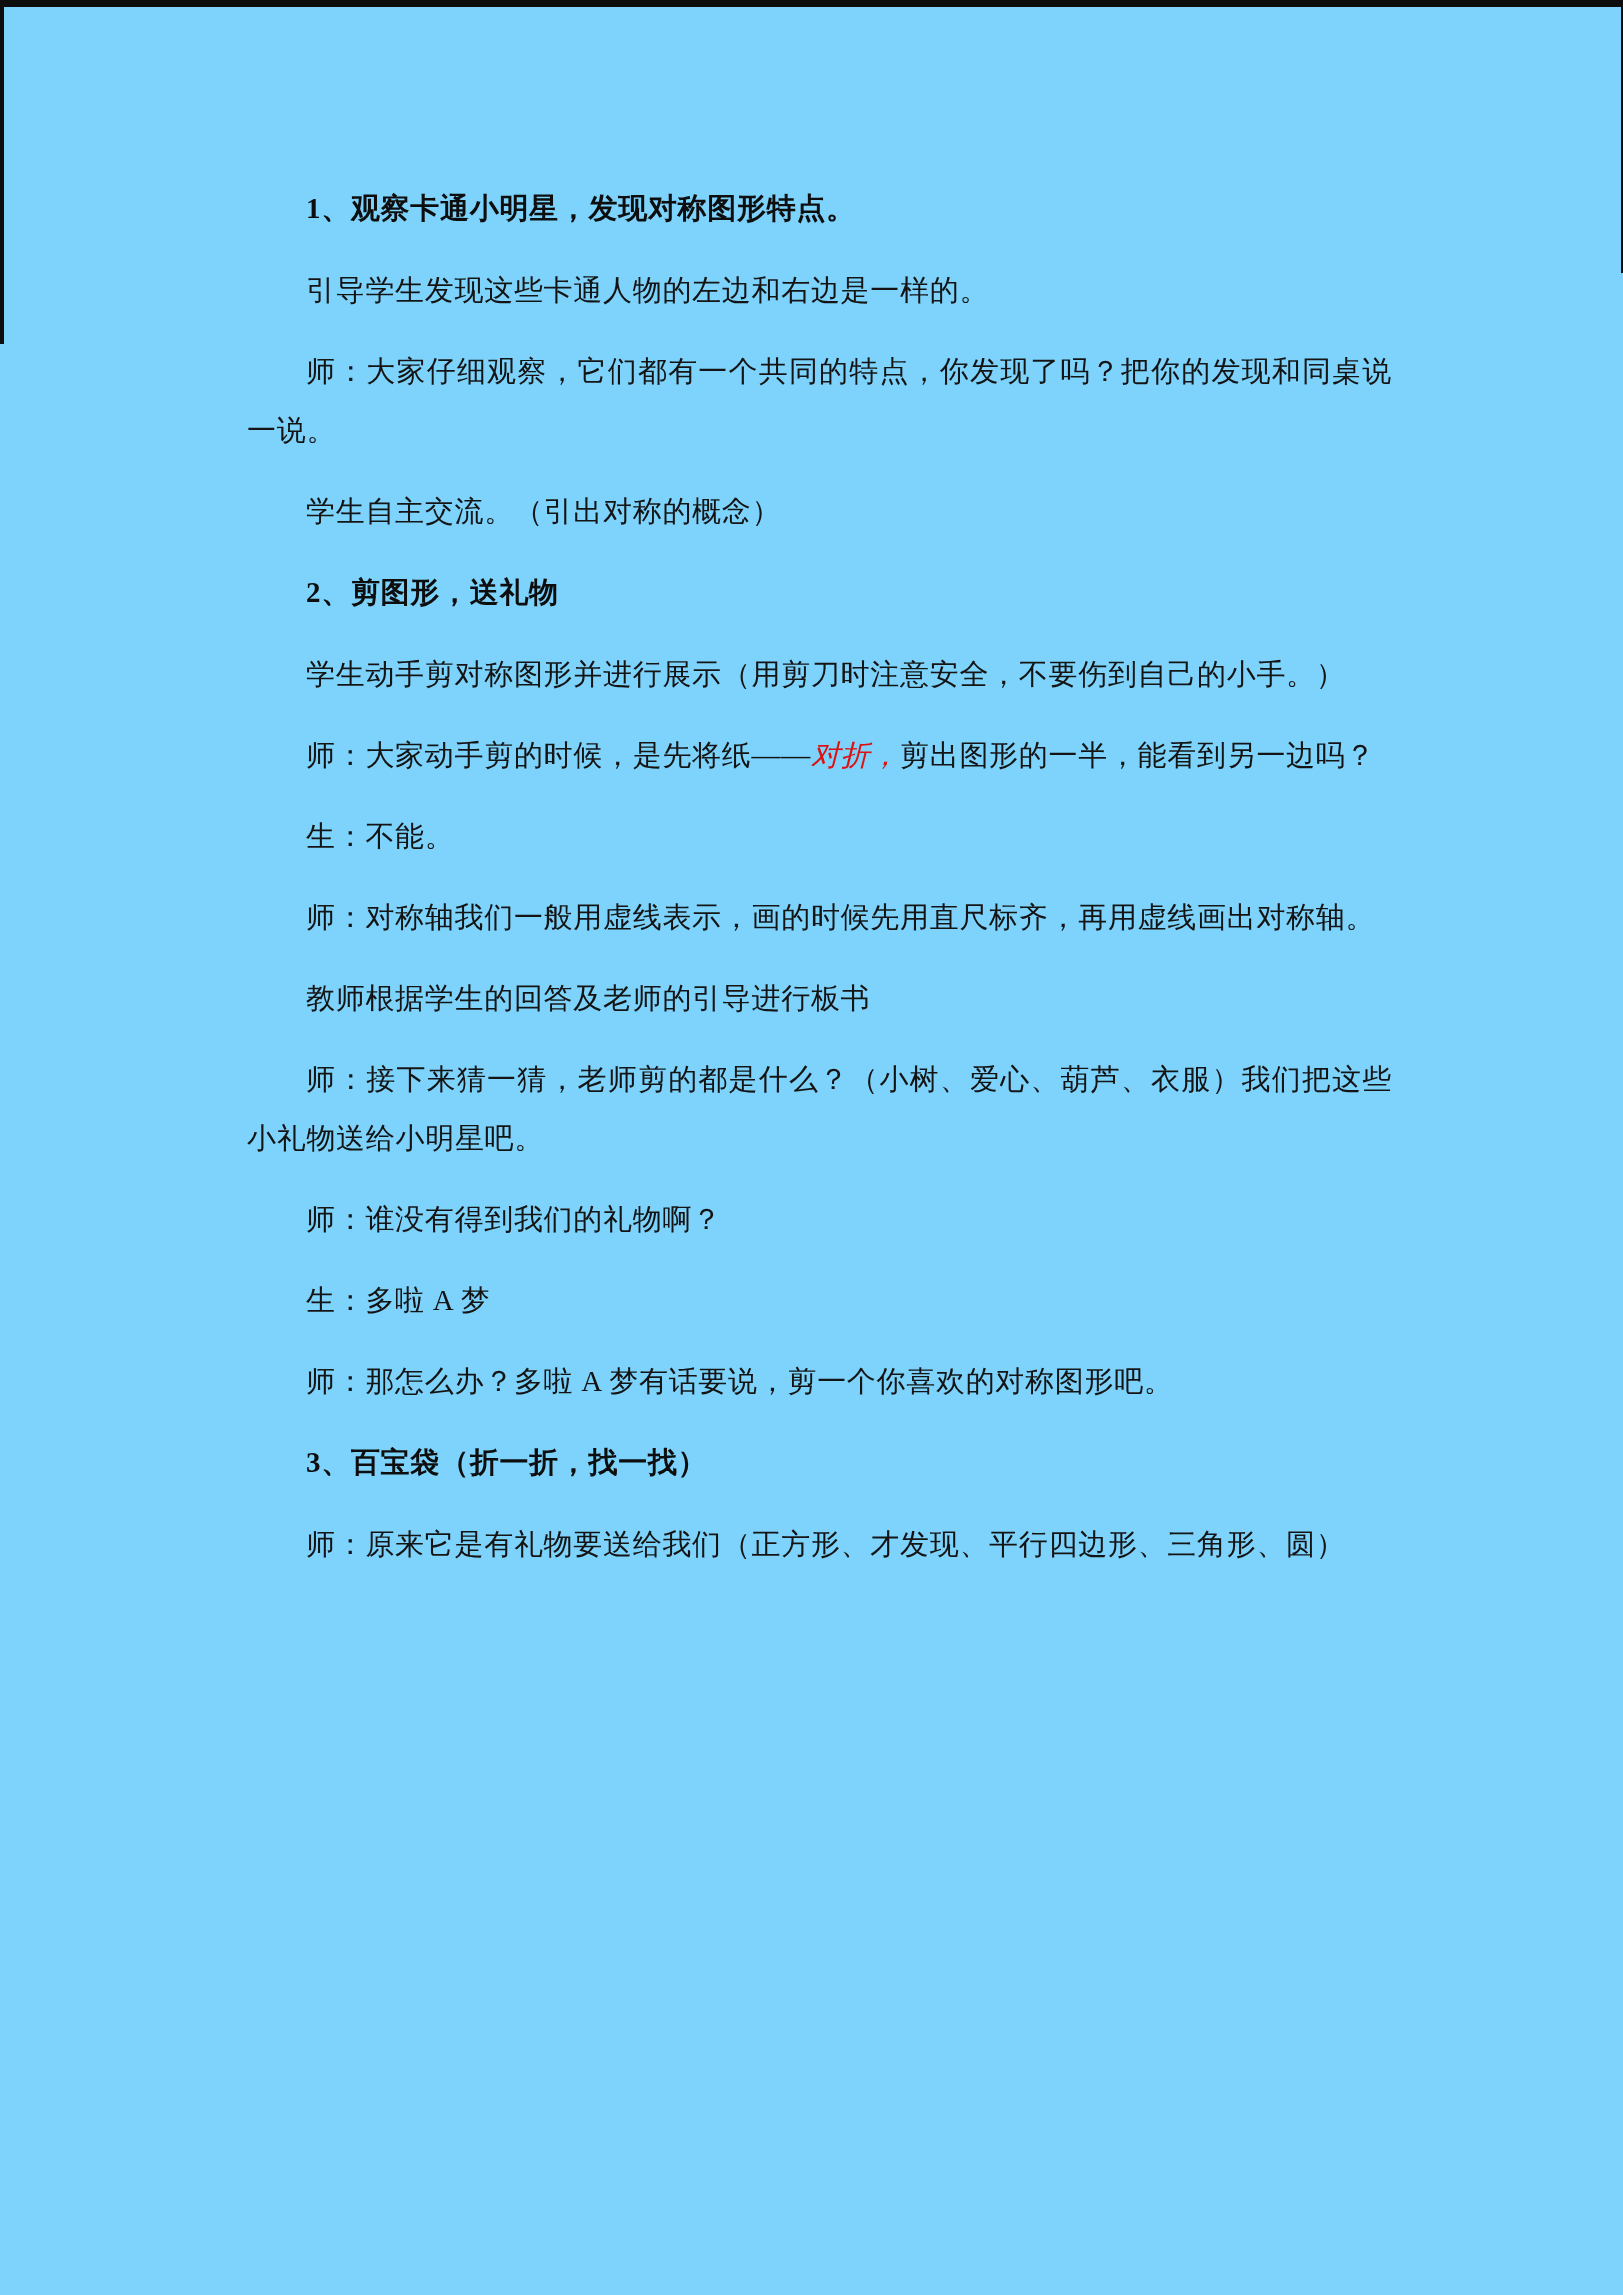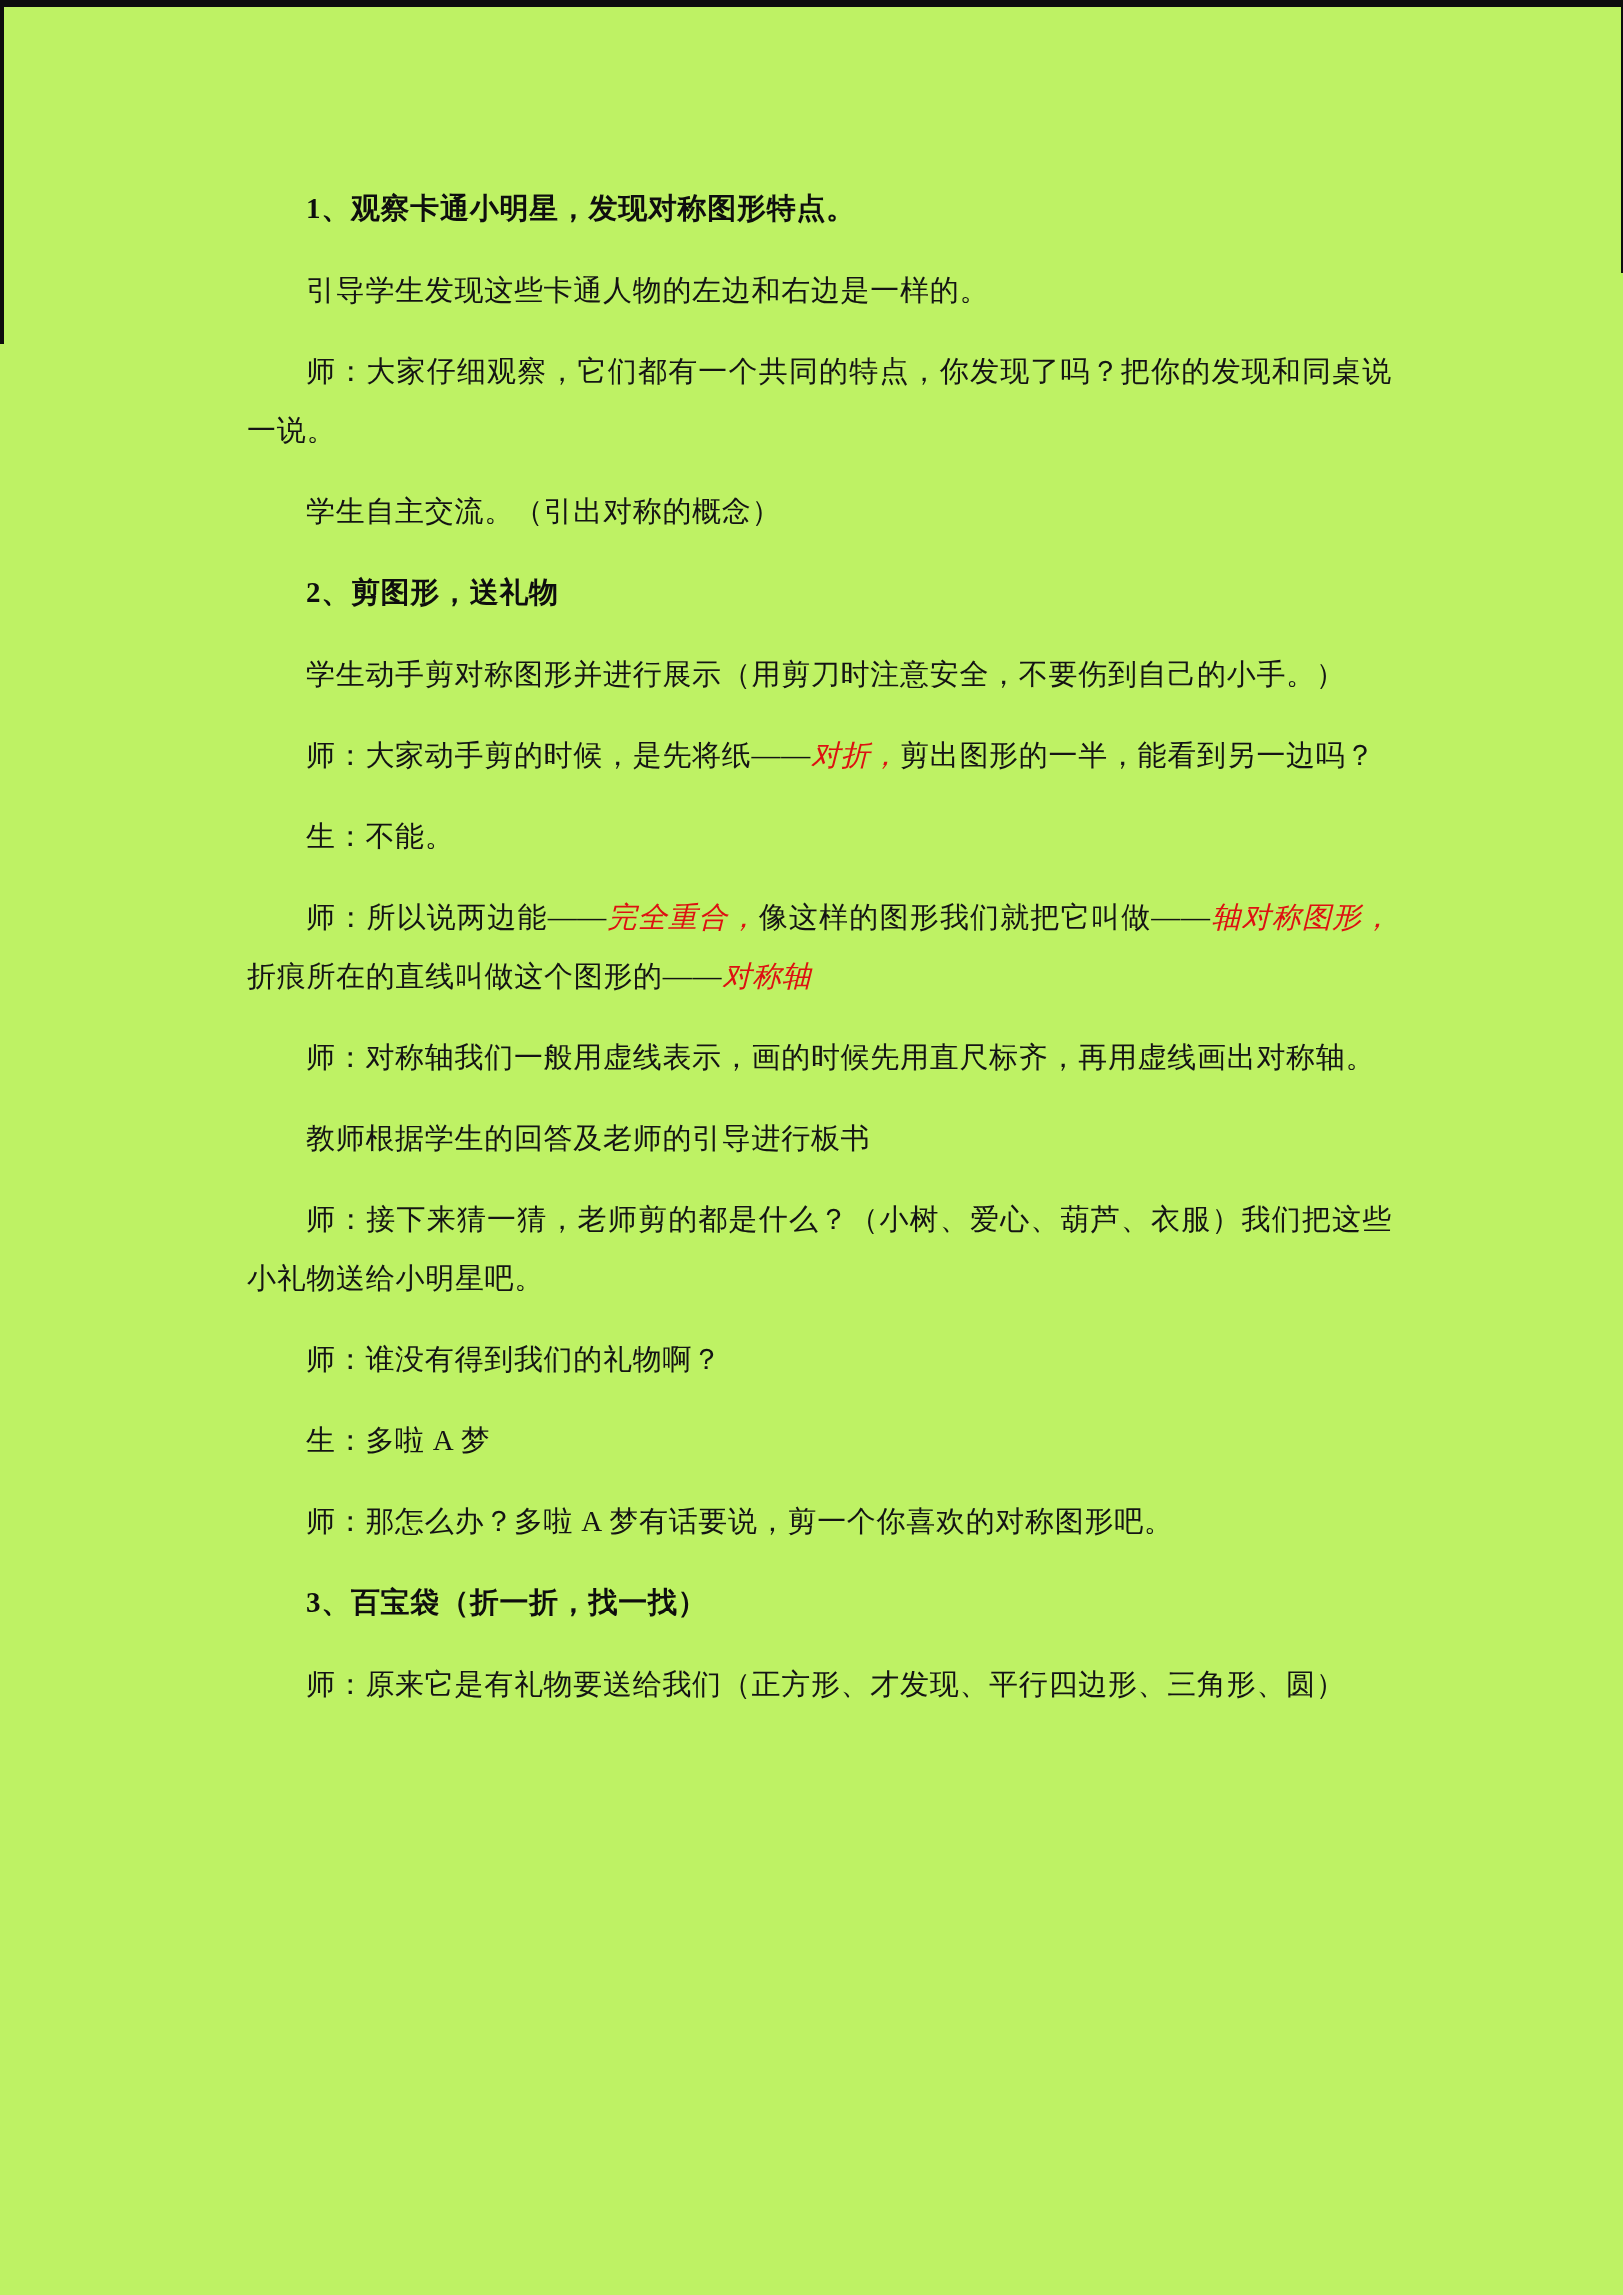--- a/index.html
+++ b/index.html
@@ -4,21 +4,21 @@
 <style>
   html, body {
     margin: 0;
     padding: 0;
     background: #ffffff;
   }
   .page {
     position: relative;
     width: 1623px;
     height: 2295px;
-    background: #bef264;
+    background: #7dd3fc;
     overflow: hidden;
     font-family: "Liberation Serif", "DejaVu Serif", serif;
   }
   
   .edge-top {
     position: absolute;
     top: 0; left: 0;
     width: 1623px; height: 6.8px;
     background: #0d0d0d;
   }
@@ -71,21 +71,20 @@
   <div class="edge-right"></div>
   <div class="doc-body">
       <h3><span>1、观察卡通小明星，发现对称图形特点。</span></h3>
       <p><span>引导学生发现这些卡通人物的左边和右边是一样的。</span></p>
       <p><span>师：大家仔细观察，它们都有一个共同的特点，你发现了吗？把你的发现和同桌说一说。</span></p>
       <p><span>学生自主交流。（引出对称的概念）</span></p>
       <h3><span>2、剪图形，送礼物</span></h3>
       <p><span>学生动手剪对称图形并进行展示（用剪刀时注意安全，不要伤到自己的小手。）</span></p>
       <p><span>师：大家动手剪的时候，是先将纸——</span><span class="red">对折，</span><span>剪出图形的一半，能看到另一边吗？</span></p>
       <p><span>生：不能。</span></p>
-      <p><span>师：所以说两边能——</span><span class="red">完全重合，</span><span>像这样的图形我们就把它叫做——</span><span class="red">轴对称图形，</span><span>折痕所在的直线叫做这个图形的——</span><span class="red">对称轴</span></p>
       <p><span>师：对称轴我们一般用虚线表示，画的时候先用直尺标齐，再用虚线画出对称轴。</span></p>
       <p><span>教师根据学生的回答及老师的引导进行板书</span></p>
       <p><span>师：接下来猜一猜，老师剪的都是什么？（小树、爱心、葫芦、衣服）我们把这些小礼物送给小明星吧。</span></p>
       <p><span>师：谁没有得到我们的礼物啊？</span></p>
       <p><span>生：多啦 A 梦</span></p>
       <p><span>师：那怎么办？多啦 A 梦有话要说，剪一个你喜欢的对称图形吧。</span></p>
       <h3><span>3、百宝袋（折一折，找一找）</span></h3>
       <p><span>师：原来它是有礼物要送给我们（正方形、才发现、平行四边形、三角形、圆）</span></p>
     </div>
 </div>

